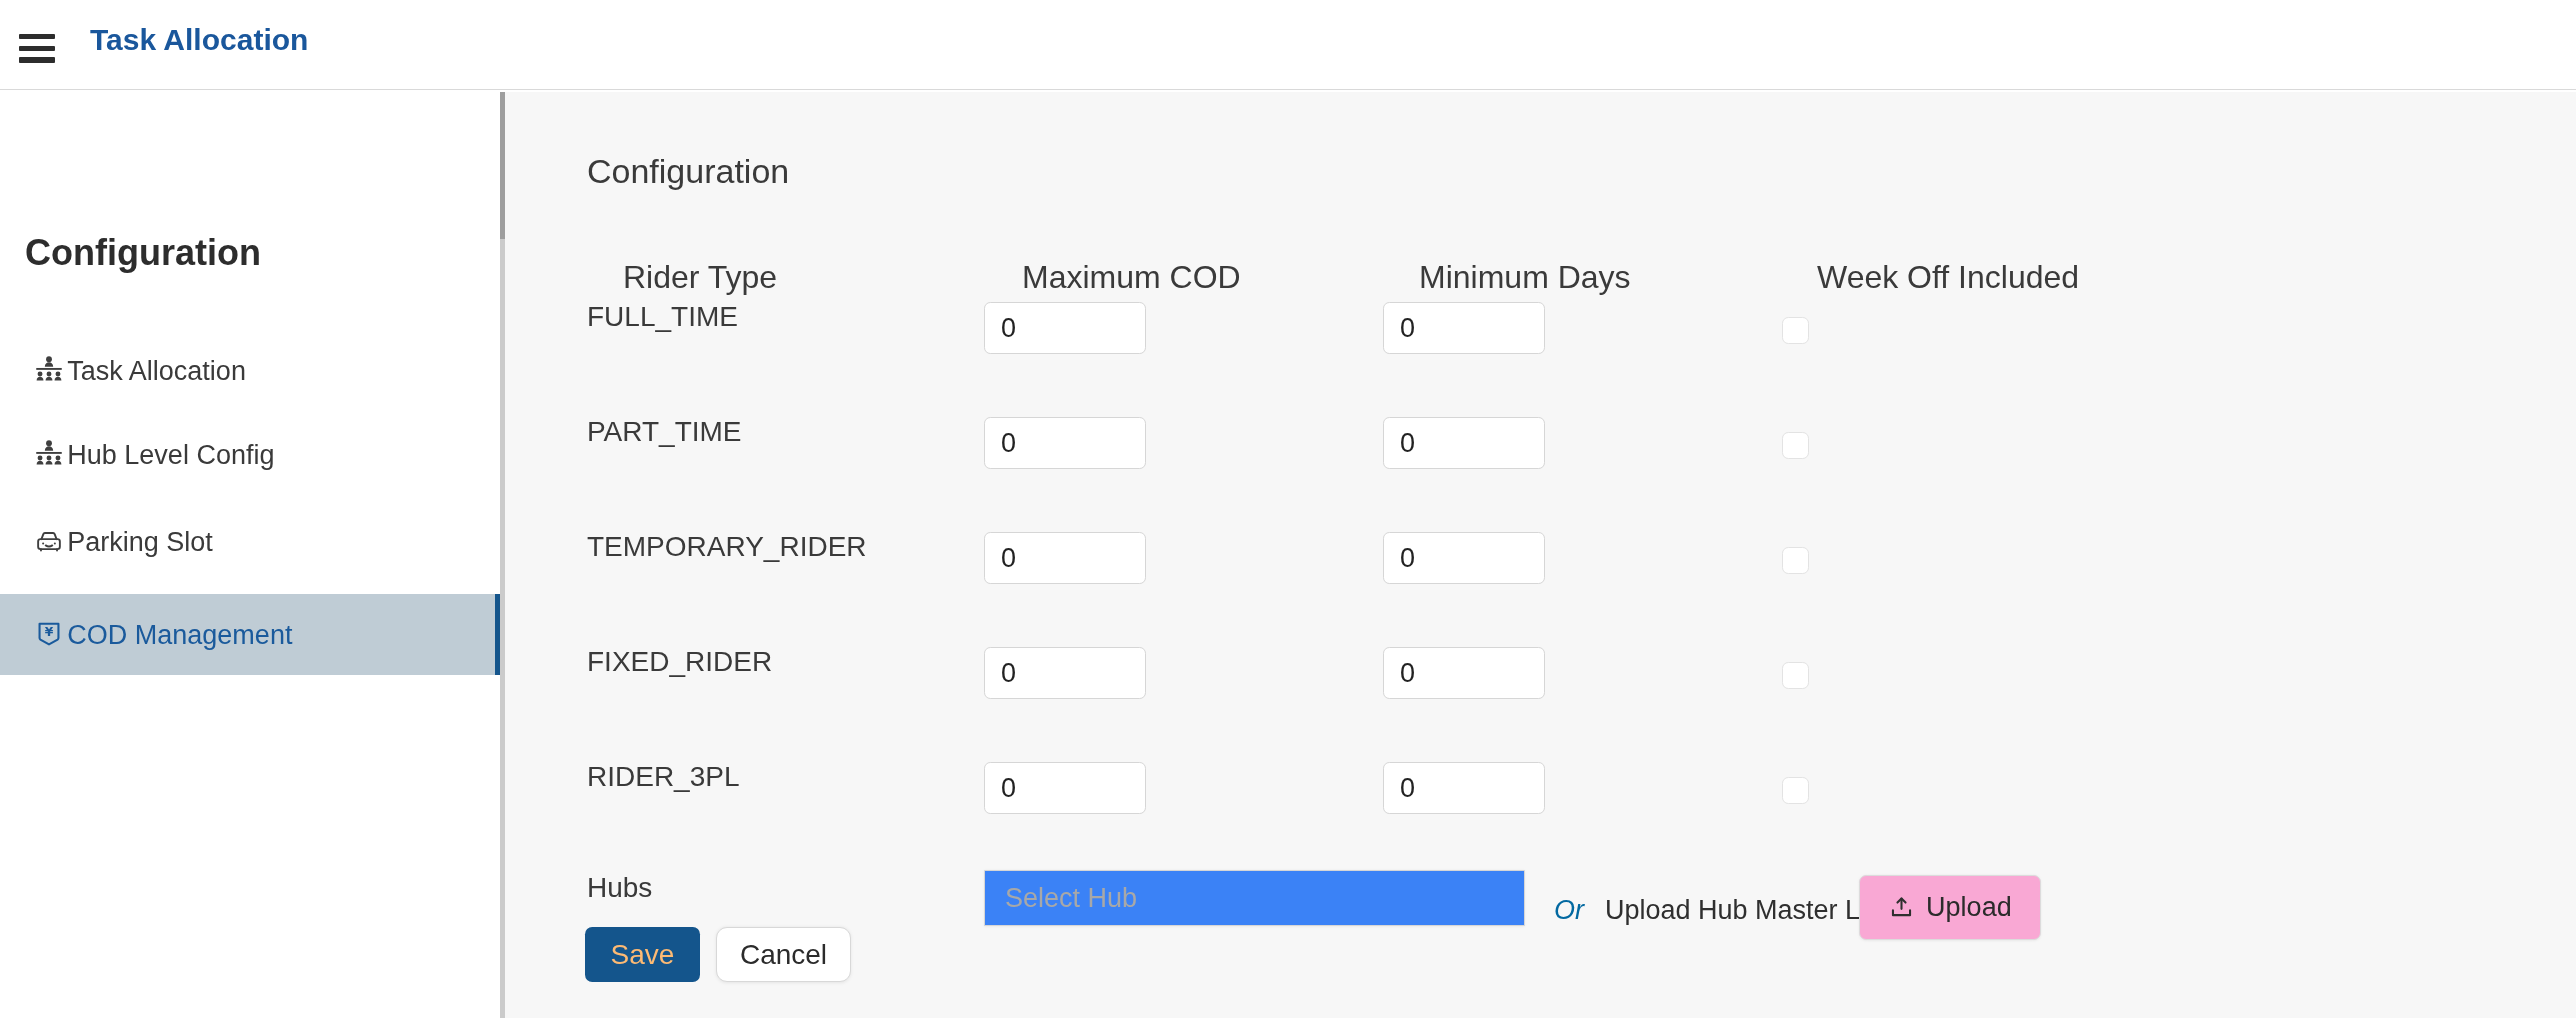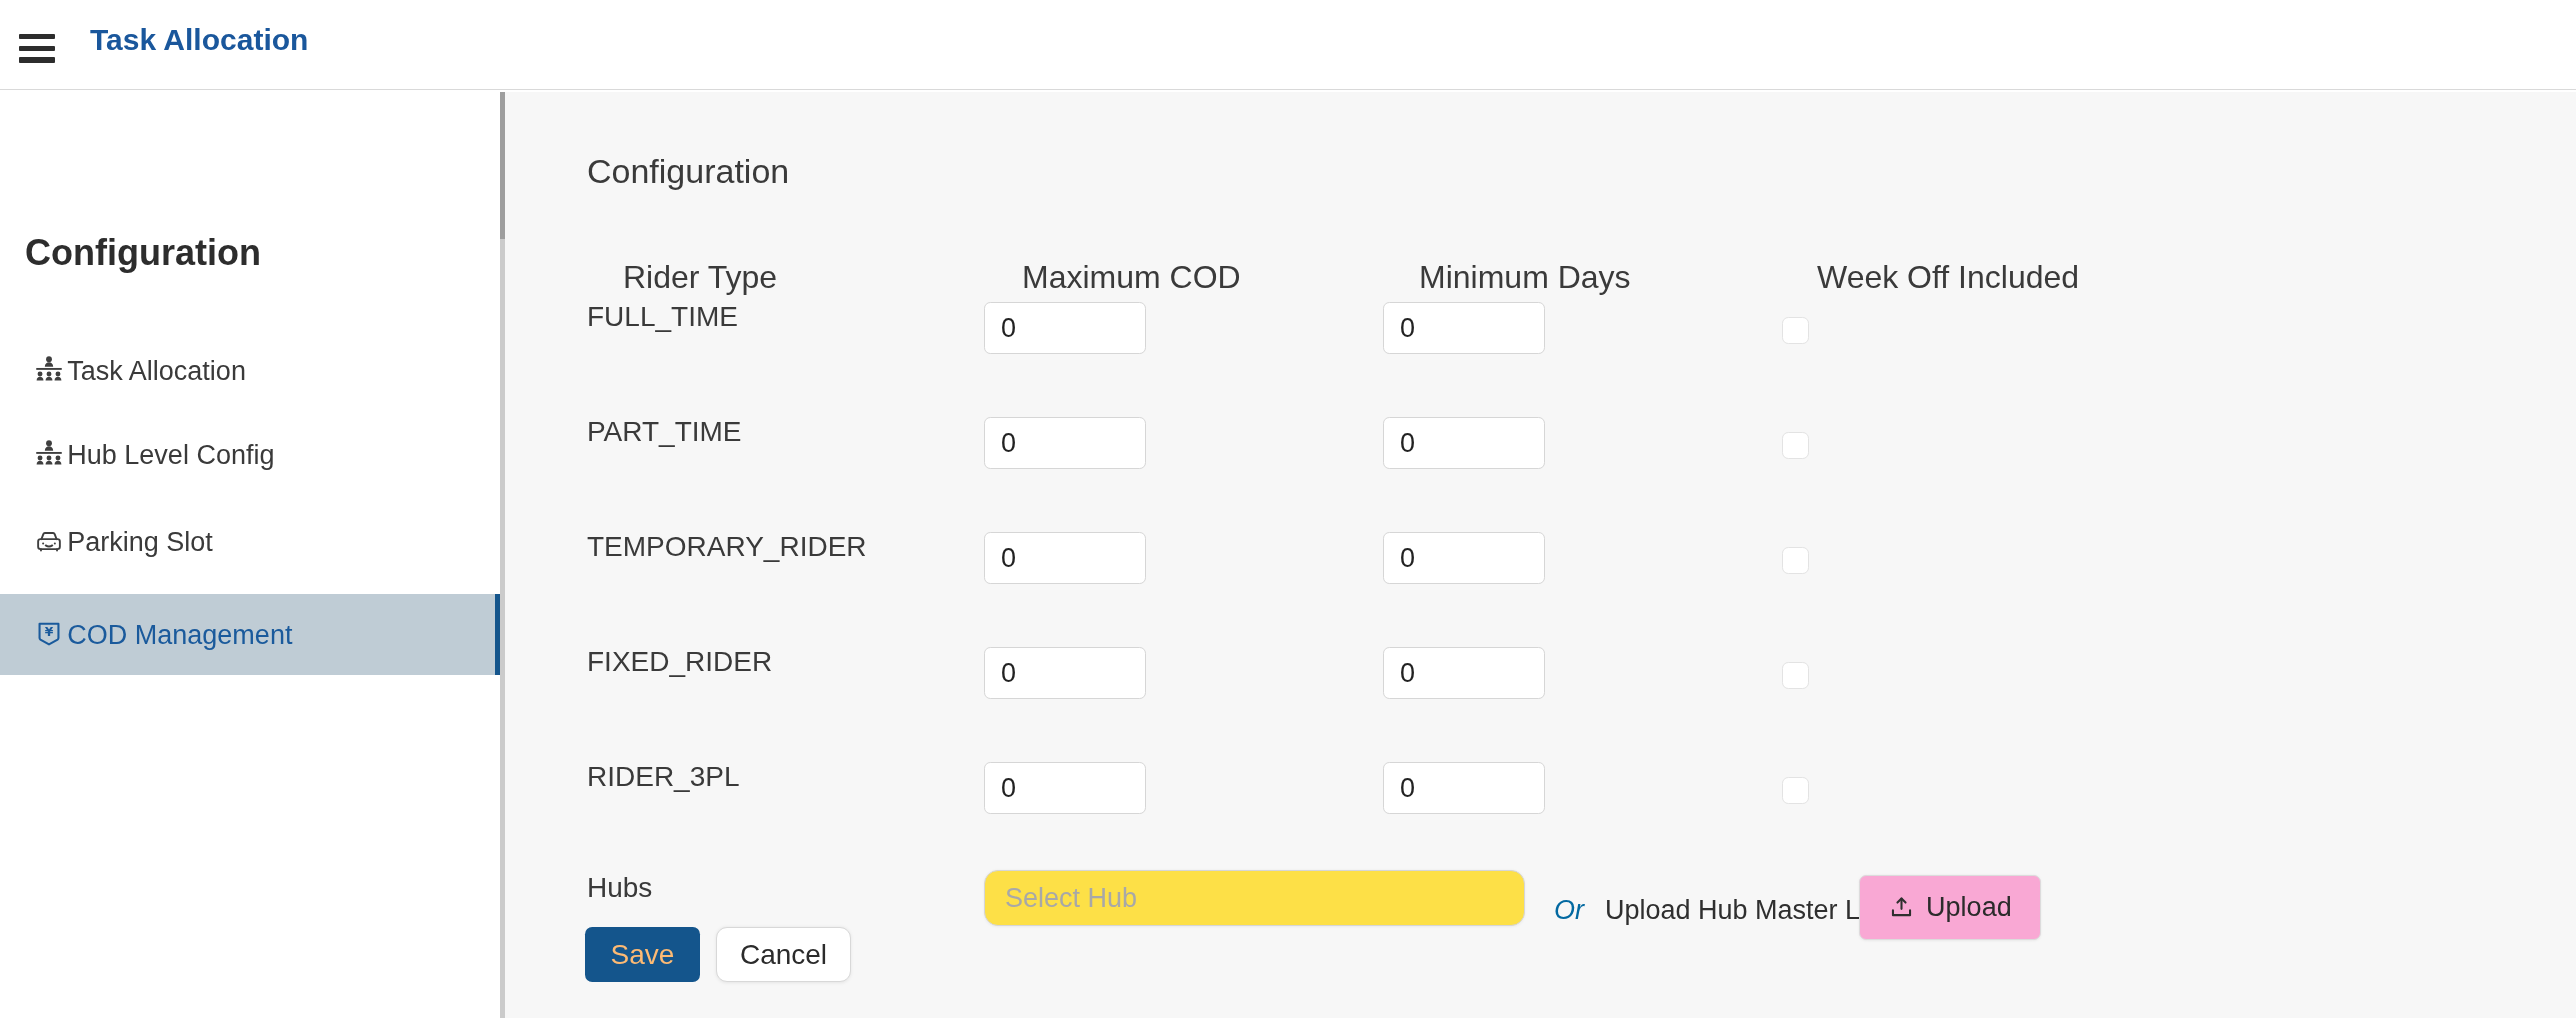--- a/index.html
+++ b/index.html
@@ -34,21 +34,21 @@
   .col-h.c0 { left:82px; } .col-h.c1 { left:481px; } .col-h.c2 { left:878px; } .col-h.c3 { left:1276px; }
 
   #rows { position:absolute; left:82px; top:196px; width:1890px; }
   .row { position:relative; width:1890px; height:115px; }
   .r-label { position:absolute; left:0; top:11.7px; font-size:28px; color:#3a3a3a; line-height:34px; }
   .num { position:absolute; top:14.4px; width:162px; height:52px; background:#ffffff; border:1.8px solid #d6d6d6; border-radius:6.3px; font-family:inherit; font-size:27px; color:#222222; padding-left:16px; outline:none; }
   .num.in1 { left:397px; } .num.in2 { left:796px; }
   .cb { position:absolute; left:1195px; top:29px; width:27px; height:27px; background:#ffffff; border:1.8px solid #e3e3e3; border-radius:6.3px; cursor:pointer; }
 
   .hubs-label { position:absolute; left:82px; top:778px; font-size:28px; color:#3a3a3a; line-height:36px; }
-  .hub-select { position:absolute; left:479px; top:778px; width:541px; height:56px; background:#fde047; border:1.8px solid #d6d6d6; border-radius:14px; font-family:inherit; font-size:27px; color:#222222; padding-left:20px; outline:none; box-shadow:0 0.9px 2.7px rgba(0,0,0,0.05); }
+  .hub-select { position:absolute; left:479px; top:778px; width:541px; height:56px; background:#3b82f6; border:1.8px solid #d6d6d6; border-radius:1px; font-family:inherit; font-size:27px; color:#222222; padding-left:20px; outline:none; box-shadow:0 0.9px 2.7px rgba(0,0,0,0.05); }
   .hub-select::placeholder { color:#a8a8a8; }
   .or-text { position:absolute; left:1049px; top:800px; font-size:27px; font-style:italic; color:#0369a1; line-height:36px; }
   .upload-list-label { position:absolute; left:1100px; top:800px; font-size:27px; color:#2f2f2f; line-height:36px; }
   .upload-btn { position:absolute; left:1354px; top:783px; width:182px; height:65px; background:#f9a8d4; border:1.8px solid #dcdcdc; border-radius:7.2px; display:flex; align-items:center; justify-content:center; gap:10.8px; font-family:inherit; font-size:27px; color:#2b2b2b; cursor:pointer; box-shadow:0 0.9px 2.7px rgba(0,0,0,0.06); }
 
   .save-btn { position:absolute; left:80px; top:835px; width:115px; height:55px; background:#14558c; color:#fdba74; border:none; border-radius:7.2px; font-family:inherit; font-size:28px; cursor:pointer; }
   .cancel-btn { position:absolute; left:211px; top:835px; width:135px; height:55px; background:#ffffff; color:#2b2b2b; border:1.8px solid #d8d8d8; border-radius:11px; font-family:inherit; font-size:28px; cursor:pointer; box-shadow:0 0.9px 3.6px rgba(0,0,0,0.08); }
 </style>
 </head>
 <body>

